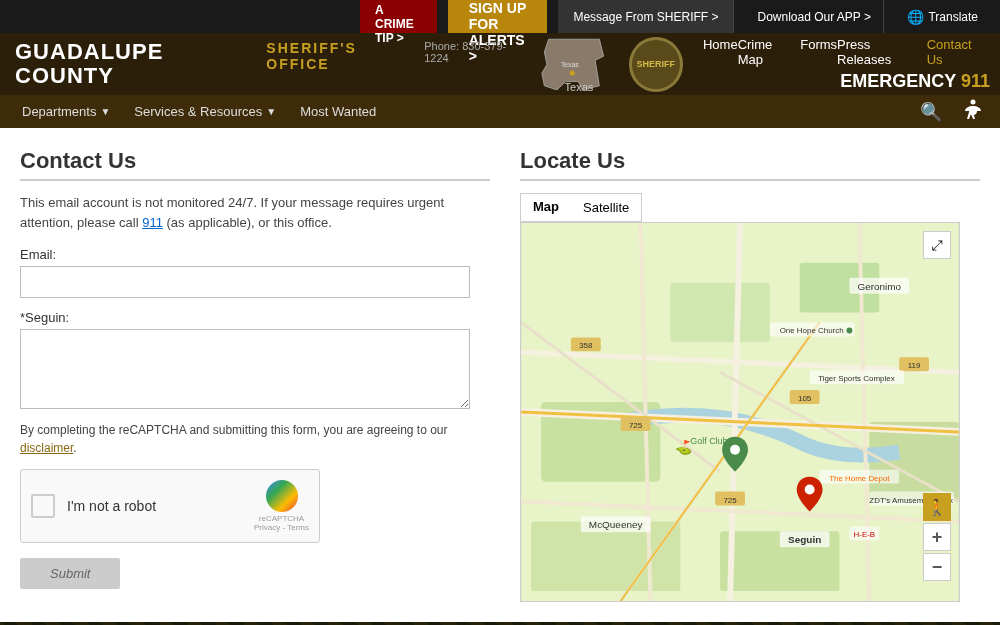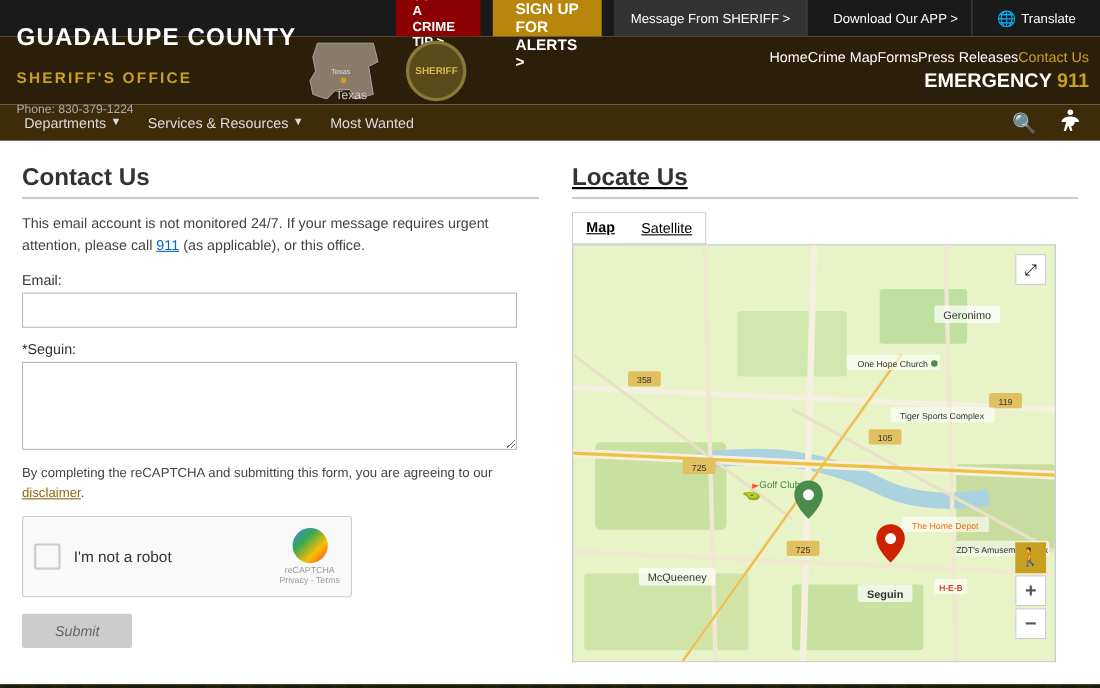--- a/index.html
+++ b/index.html
@@ -65,24 +65,23 @@
     
     .header {
       background: #2c1f0a;
       display: flex;
       align-items: center;
       height: 62px;
       padding: 0 10px;
     }
     .header-logo {
       display: flex;
-      flex-direction: column;
+      flex-direction: row;
       color: #fff;
       margin-left: 5px;
-      gap: 16px;
     }
     .header-logo-title {
       font-size: 22px;
       font-weight: bold;
       color: #fff;
       letter-spacing: 1px;
       line-height: 1.1;
     }
     .header-logo-sub {
       font-size: 14px;
@@ -297,21 +296,20 @@
       padding: 8px 30px;
       font-size: 13px;
       cursor: pointer;
       border-radius: 2px;
       font-style: italic;
     }
 
     
     .map-section {
       flex: 1;
-      text-decoration: underline;
     }
     .map-title {
       font-size: 22px;
       font-weight: bold;
       color: #333;
       margin-bottom: 12px;
       border-bottom: 2px solid #ccc;
       padding-bottom: 5px;
     }
     .map-tabs {

